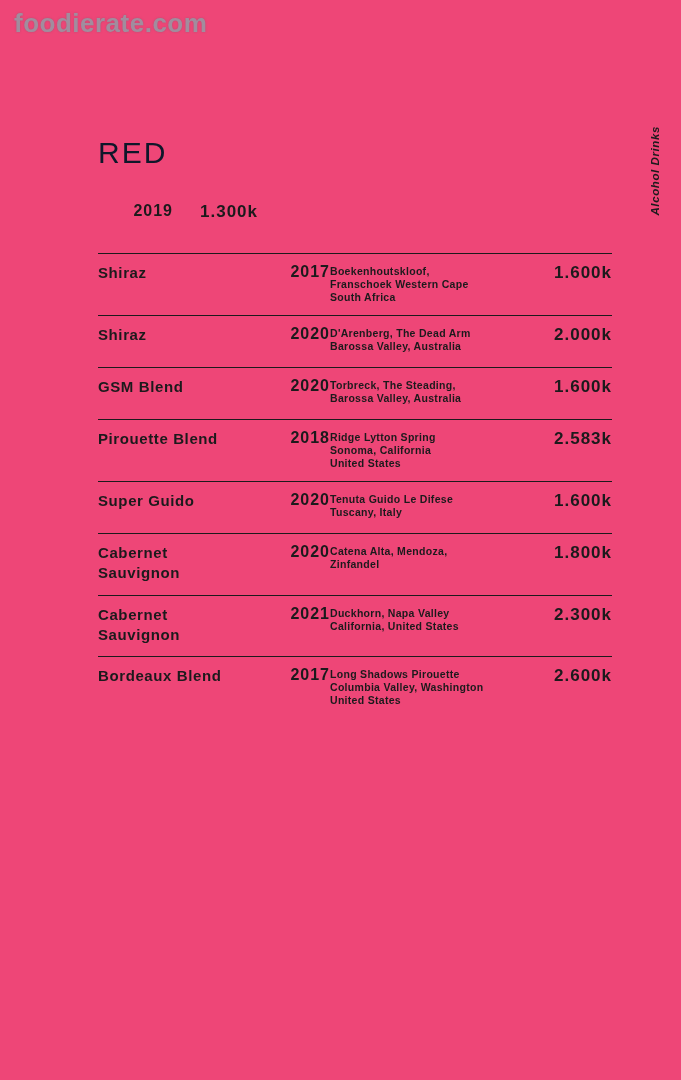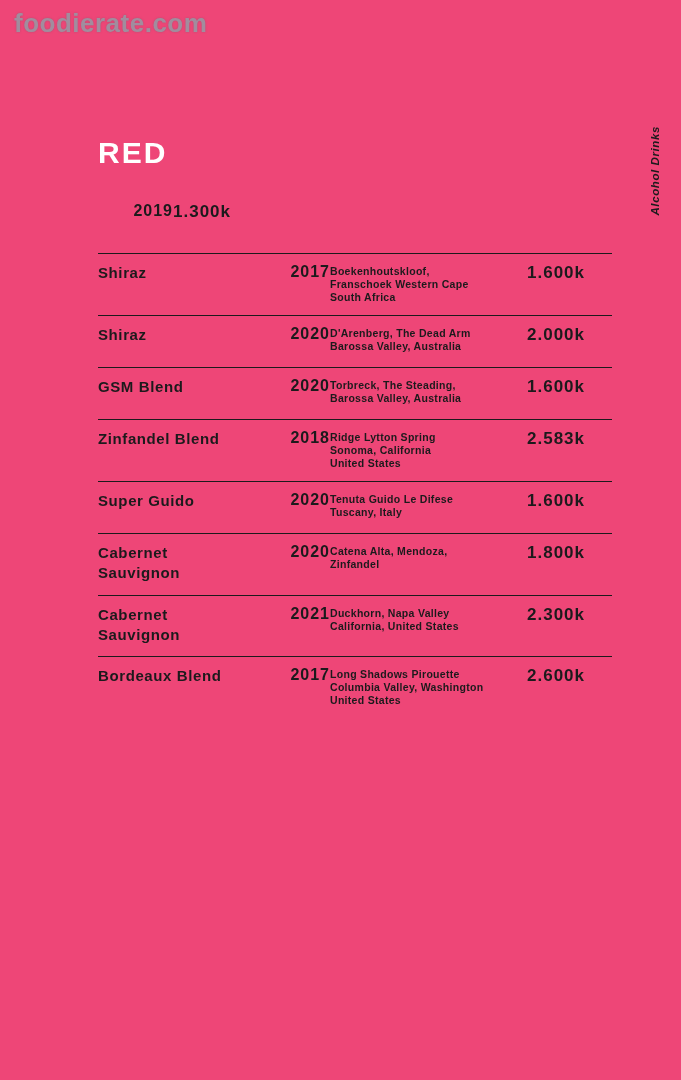--- a/index.html
+++ b/index.html
@@ -43,23 +43,23 @@
 
   .menu-wrap {
     position: absolute;
     top: 136px;
     left: 98px;
     width: 514px;
   }
 
   .page-title {
     font-size: 30px;
-    font-weight: 700;
+    font-weight: 400;
     letter-spacing: 2px;
-    color: #ffffff;
+    color: #0f172a;
     margin-bottom: 32px;
   }
 
   .wine-list { width: 100%; }
 
   .wine-row {
     display: flex;
     align-items: flex-start;
     padding: 9px 0 11px 0;
     min-height: 52px;
@@ -97,20 +97,21 @@
     padding-top: 2px;
     padding-right: 10px;
   }
 
   .wine-price {
     flex: 0 0 85px;
     width: 85px;
     font-size: 17px;
     font-weight: bold;
     letter-spacing: 1px;
+    text-align: right;
   }
 </style>
 </head>
 <body>
 
 <div class="watermark">foodierate.com</div>
 
 <div class="side-label">Alcohol Drinks</div>
 
 <div class="menu-wrap">
@@ -141,21 +142,21 @@
 
   <div class="wine-row">
     <div class="wine-name">GSM Blend</div>
     <div class="wine-year">2020</div>
     <div class="wine-desc">Torbreck, The Steading,
 Barossa Valley, Australia</div>
     <div class="wine-price">1.600k</div>
   </div>
 
   <div class="wine-row">
-    <div class="wine-name">Zinfandel Blend</div>
+    <div class="wine-name">Pirouette Blend</div>
     <div class="wine-year">2018</div>
     <div class="wine-desc">Ridge Lytton Spring
 Sonoma, California
 United States</div>
     <div class="wine-price">2.583k</div>
   </div>
 
   <div class="wine-row">
     <div class="wine-name">Super Guido</div>
     <div class="wine-year">2020</div>

